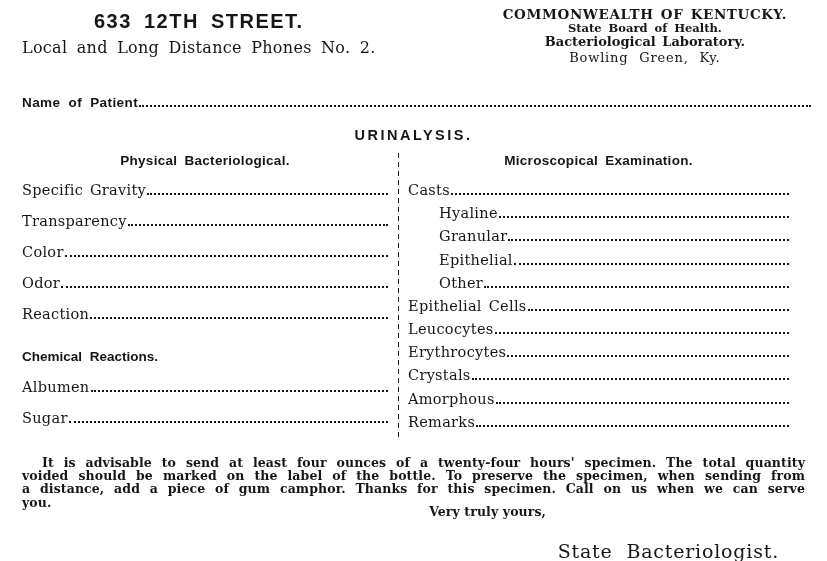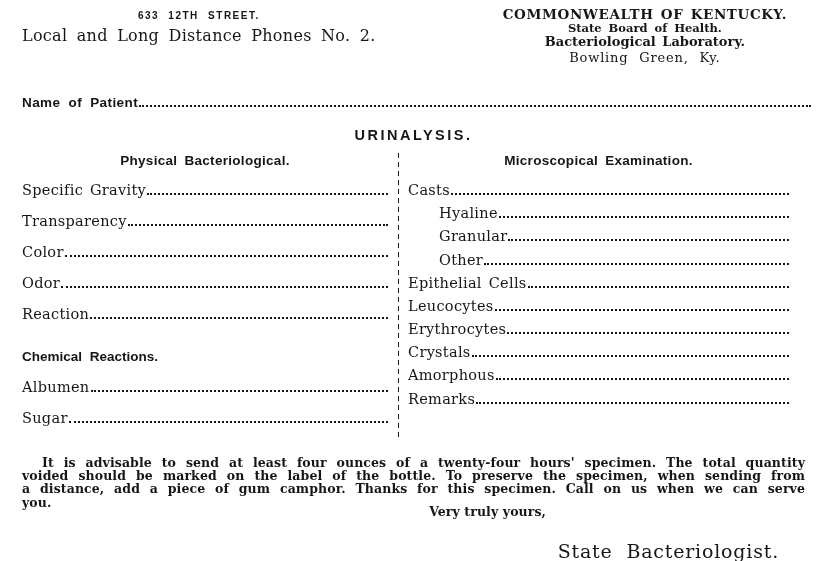--- a/index.html
+++ b/index.html
@@ -21,21 +21,21 @@
   
   .topbar {
     display: flex;
     justify-content: space-between;
     padding: 8px 40px 0 22px;
   }
   .address-block { text-align: center; padding-top: 2px; }
   .address-line1 {
     font-family: "Liberation Sans", sans-serif;
     font-weight: bold;
-    font-size: 10px;
+    font-size: 20px;
     letter-spacing: 1.5px;
     word-spacing: 5px;
   }
   .address-line2 {
     font-size: 16px;
     word-spacing: 4px;
     margin-top: 5px;
     letter-spacing: 0.3px;
   }
   .org-block { text-align: center; line-height: 1.02; }
@@ -225,20 +225,24 @@
       </div>
       <div class="frow indent">
         <span class="label">Hyaline</span>
         <span class="dots"></span>
       </div>
       <div class="frow indent">
         <span class="label">Granular</span>
         <span class="dots"></span>
       </div>
       <div class="frow indent">
+        <span class="label">Epithelial</span>
+        <span class="dots"></span>
+      </div>
+      <div class="frow indent">
         <span class="label">Other</span>
         <span class="dots"></span>
       </div>
       <div class="frow">
         <span class="label">Epithelial Cells</span>
         <span class="dots"></span>
       </div>
       <div class="frow">
         <span class="label">Leucocytes</span>
         <span class="dots"></span>

